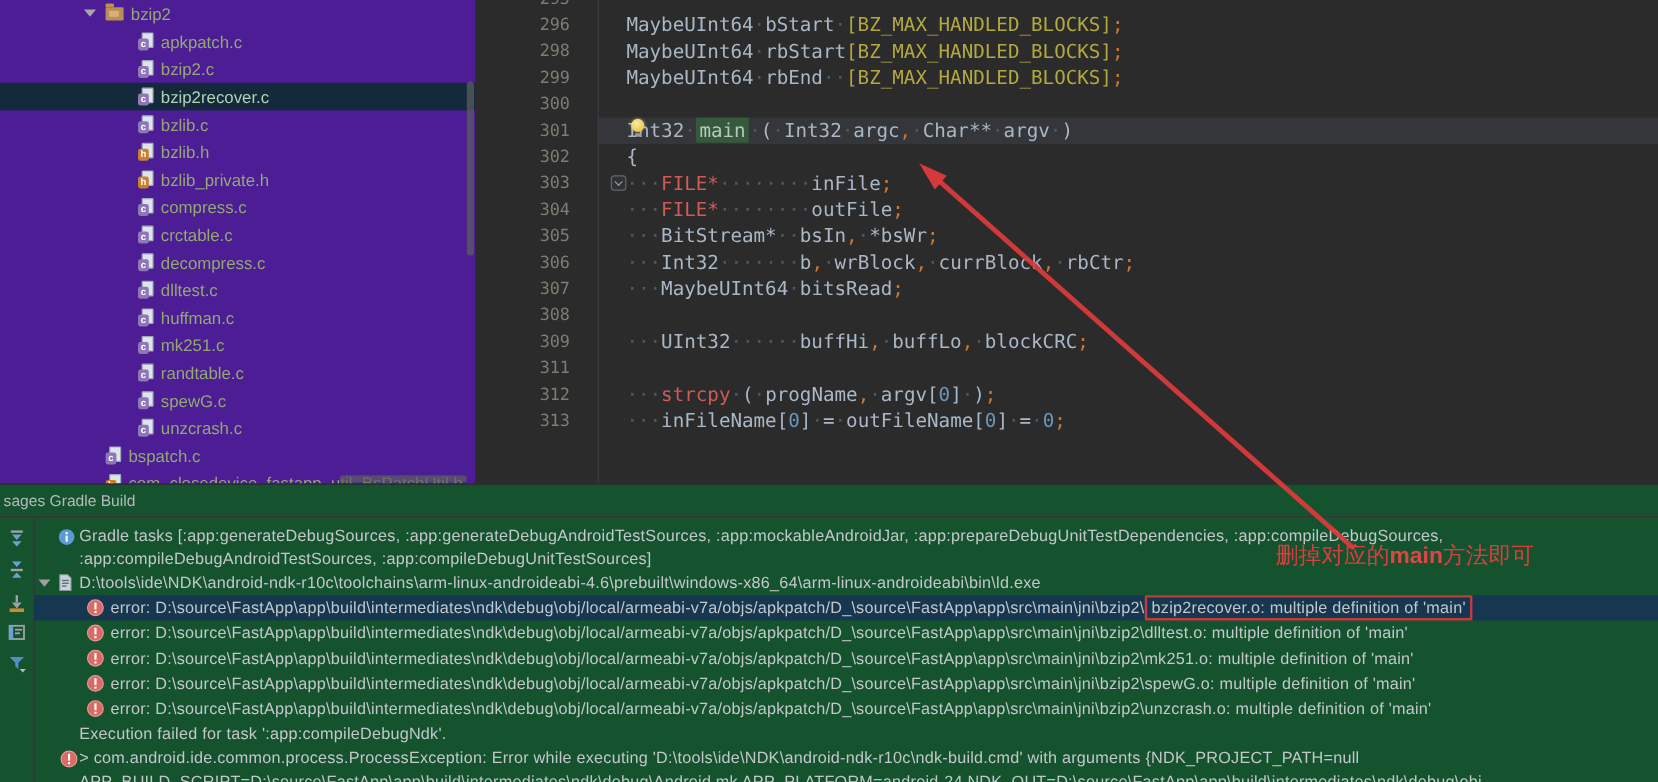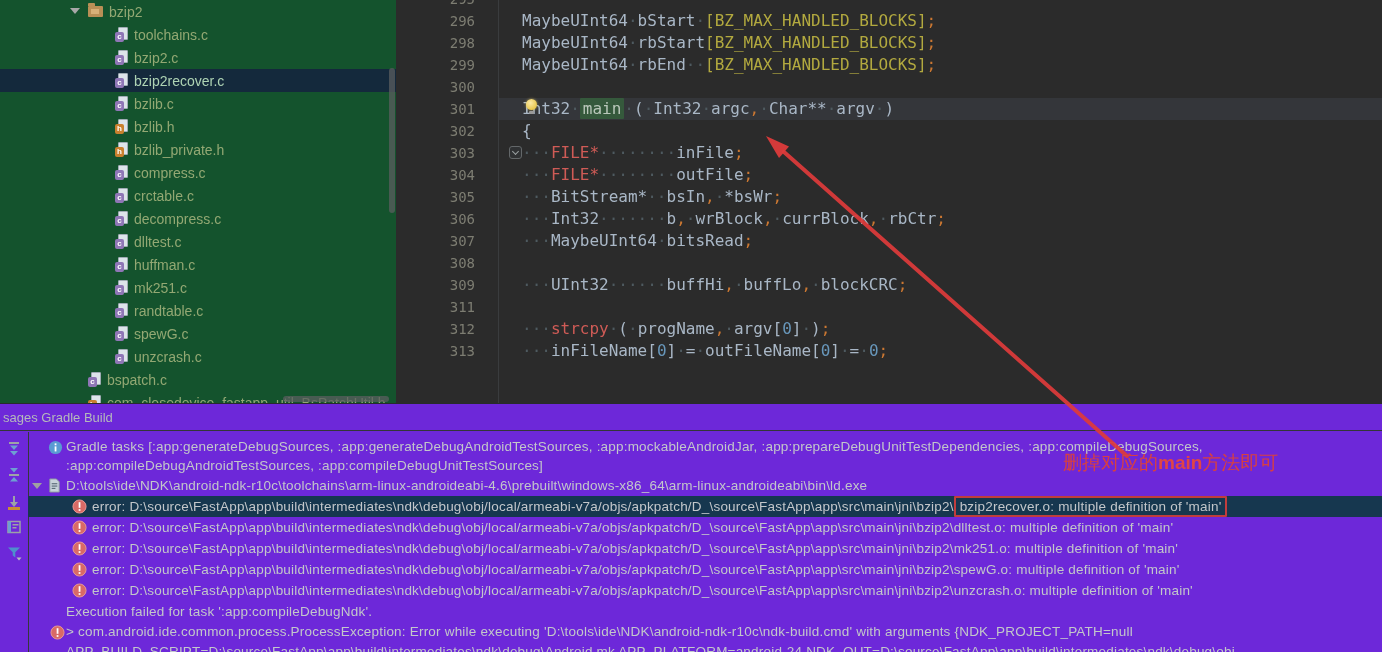--- a/index.html
+++ b/index.html
@@ -1,21 +1,21 @@
 <!DOCTYPE html>
 <html><head>
 <meta charset="utf-8">
 <style>
   html,body{margin:0;padding:0;background:#2b2b2b;}
   #root{position:relative;width:1382px;height:652px;overflow:hidden;
         font-family:"Liberation Sans",sans-serif;background:#2b2b2b;}
 
   
   #tree-panel{position:absolute;left:0;top:0;width:396px;height:403px;
-              background:#14532d;overflow:hidden;}
+              background:#4c1d95;overflow:hidden;}
   .trow{position:relative;height:23px;line-height:23px;white-space:nowrap;
         color:#93a873;font-size:14px;}
   .trow.sel{background:#14293c;color:#aed3b4;}
   .trow .lbl{vertical-align:middle;}
   .tarrow{position:absolute;left:70px;top:8px;width:0;height:0;
           border-left:5px solid transparent;border-right:5px solid transparent;
           border-top:6px solid #a8a8a8;}
   .ficon{position:relative;display:inline-block;width:13px;height:15px;
          margin-right:6px;vertical-align:-3px;}
   .ficon .page{position:absolute;left:3px;top:0;width:8px;height:11px;
@@ -56,21 +56,21 @@
   #bulb:after{content:'';position:absolute;left:3px;bottom:-4px;width:5px;height:3px;
         background:#9a9a9a;border-radius:1px;}
   #foldmark{position:absolute;left:69px;top:146px;width:11px;height:11px;
         border:1px solid #636769;border-radius:3px;background:#2f3133;}
   #foldmark:after{content:'';position:absolute;left:3px;top:2px;width:4px;height:4px;
         border-right:1.5px solid #9aa0a2;border-bottom:1.5px solid #9aa0a2;
         transform:rotate(45deg);}
 
   
   #build-panel{position:absolute;left:0;top:403px;width:1382px;height:249px;
-        background:#6d28d9;border-top:1px solid #282b2d;}
+        background:#14532d;border-top:1px solid #282b2d;}
   #build-header{position:absolute;left:0;top:0;width:100%;height:27px;
         border-bottom:1px solid #333638;color:#b5b9bc;font-size:13px;line-height:27px;
         padding-left:3px;box-sizing:border-box;}
   #strip{position:absolute;left:0;top:28px;width:28px;bottom:0;
         border-right:1px solid #353839;}
   .sicon{position:absolute;left:6px;width:16px;height:16px;}
   #build-content{position:absolute;left:28px;right:0;top:28px;bottom:0;overflow:hidden;
         font-size:13.5px;letter-spacing:.2px;color:#c3c7ca;}
   .b-row{position:relative;height:21px;line-height:21px;white-space:nowrap;}
   .b-row.h19{height:19px;line-height:19px;}
@@ -91,21 +91,21 @@
   #annotation-text .mn{font-weight:bold;color:#e04545;}
 </style>
 </head>
 <body>
 
 <div id="root">
 
   <div id="tree-panel">
     <div id="tree-rows">
         <div class="trow" style="padding-left: 88px;"><span class="tarrow"></span><span class="foldericon"></span><span class="lbl">bzip2</span></div>
-        <div class="trow" style="padding-left: 115px;"><span class="ficon"><span class="page"></span><span class="badge c">c</span></span><span class="lbl">toolchains.c</span></div>
+        <div class="trow" style="padding-left: 115px;"><span class="ficon"><span class="page"></span><span class="badge c">c</span></span><span class="lbl">apkpatch.c</span></div>
         <div class="trow" style="padding-left: 115px;"><span class="ficon"><span class="page"></span><span class="badge c">c</span></span><span class="lbl">bzip2.c</span></div>
         <div class="trow sel" style="padding-left: 115px;"><span class="ficon"><span class="page"></span><span class="badge c">c</span></span><span class="lbl">bzip2recover.c</span></div>
         <div class="trow" style="padding-left: 115px;"><span class="ficon"><span class="page"></span><span class="badge c">c</span></span><span class="lbl">bzlib.c</span></div>
         <div class="trow" style="padding-left: 115px;"><span class="ficon"><span class="page"></span><span class="badge h">h</span></span><span class="lbl">bzlib.h</span></div>
         <div class="trow" style="padding-left: 115px;"><span class="ficon"><span class="page"></span><span class="badge h">h</span></span><span class="lbl">bzlib_private.h</span></div>
         <div class="trow" style="padding-left: 115px;"><span class="ficon"><span class="page"></span><span class="badge c">c</span></span><span class="lbl">compress.c</span></div>
         <div class="trow" style="padding-left: 115px;"><span class="ficon"><span class="page"></span><span class="badge c">c</span></span><span class="lbl">crctable.c</span></div>
         <div class="trow" style="padding-left: 115px;"><span class="ficon"><span class="page"></span><span class="badge c">c</span></span><span class="lbl">decompress.c</span></div>
         <div class="trow" style="padding-left: 115px;"><span class="ficon"><span class="page"></span><span class="badge c">c</span></span><span class="lbl">dlltest.c</span></div>
         <div class="trow" style="padding-left: 115px;"><span class="ficon"><span class="page"></span><span class="badge c">c</span></span><span class="lbl">huffman.c</span></div>

